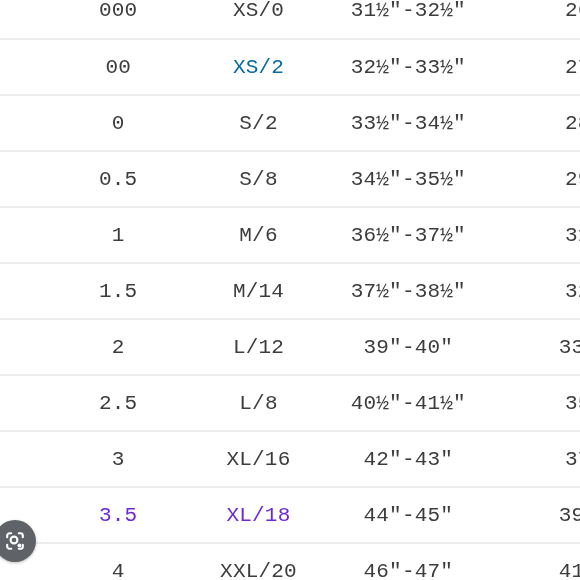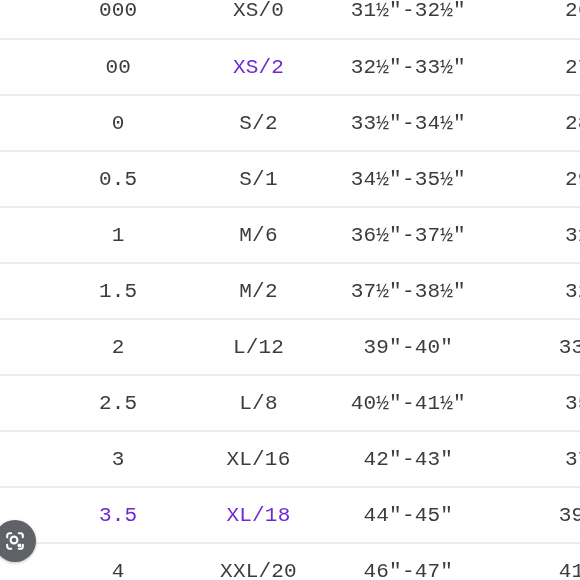--- a/index.html
+++ b/index.html
@@ -90,45 +90,45 @@
   <table class="size-table">
     <tbody>
         <tr class="size-row">
           <td class="size-cell col-size" style="color: rgb(60, 60, 60);">000</td>
           <td class="size-cell col-alpha" style="color: rgb(60, 60, 60);">XS/0</td>
           <td class="size-cell col-bust" style="color: rgb(60, 60, 60);">31½"-32½"</td>
           <td class="size-cell col-waist" style="color: rgb(60, 60, 60);">26"-2</td>
         </tr>
         <tr class="size-row">
           <td class="size-cell col-size" style="color: rgb(60, 60, 60); margin-left: 31px;">00</td>
-          <td class="size-cell col-alpha" style="color: #6d28d9;">XS/2</td>
+          <td class="size-cell col-alpha" style="color: #0369a1;">XS/2</td>
           <td class="size-cell col-bust" style="color: rgb(60, 60, 60);">32½"-33½"</td>
           <td class="size-cell col-waist" style="color: rgb(60, 60, 60);">27"-2</td>
         </tr>
         <tr class="size-row">
           <td class="size-cell col-size" style="color: rgb(60, 60, 60);">0</td>
           <td class="size-cell col-alpha" style="color: rgb(60, 60, 60);">S/2</td>
           <td class="size-cell col-bust" style="color: rgb(60, 60, 60);">33½"-34½"</td>
           <td class="size-cell col-waist" style="color: rgb(60, 60, 60);">28"-2</td>
         </tr>
         <tr class="size-row">
           <td class="size-cell col-size" style="color: rgb(60, 60, 60);">0.5</td>
-          <td class="size-cell col-alpha" style="color: rgb(60, 60, 60);">S/1</td>
+          <td class="size-cell col-alpha" style="color: rgb(60, 60, 60);">S/8</td>
           <td class="size-cell col-bust" style="color: rgb(60, 60, 60);">34½"-35½"</td>
           <td class="size-cell col-waist" style="color: rgb(60, 60, 60);">29"-3</td>
         </tr>
         <tr class="size-row">
           <td class="size-cell col-size" style="color: rgb(60, 60, 60);">1</td>
           <td class="size-cell col-alpha" style="color: rgb(60, 60, 60);">M/6</td>
           <td class="size-cell col-bust" style="color: rgb(60, 60, 60);">36½"-37½"</td>
           <td class="size-cell col-waist" style="color: rgb(60, 60, 60);">31"-3</td>
         </tr>
         <tr class="size-row">
           <td class="size-cell col-size" style="color: rgb(60, 60, 60);">1.5</td>
-          <td class="size-cell col-alpha" style="color: rgb(60, 60, 60);">M/2</td>
+          <td class="size-cell col-alpha" style="color: rgb(60, 60, 60);">M/14</td>
           <td class="size-cell col-bust" style="color: rgb(60, 60, 60);">37½"-38½"</td>
           <td class="size-cell col-waist" style="color: rgb(60, 60, 60);">32"-3</td>
         </tr>
         <tr class="size-row">
           <td class="size-cell col-size" style="color: rgb(60, 60, 60);">2</td>
           <td class="size-cell col-alpha" style="color: rgb(60, 60, 60);">L/12</td>
           <td class="size-cell col-bust" style="color: rgb(60, 60, 60);">39"-40"</td>
           <td class="size-cell col-waist" style="color: rgb(60, 60, 60);">33½"-3</td>
         </tr>
         <tr class="size-row">

